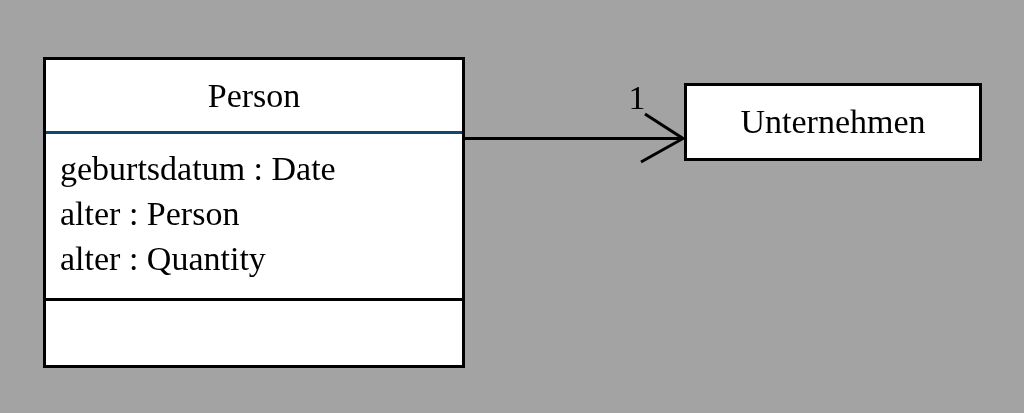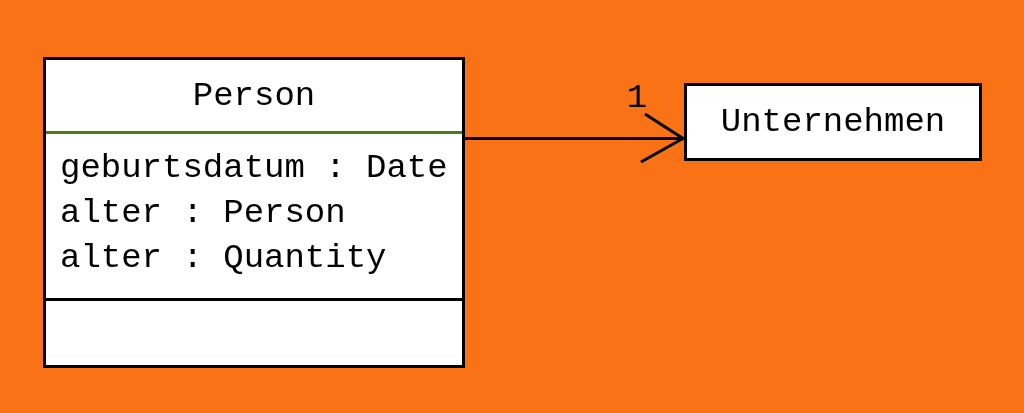--- a/index.html
+++ b/index.html
@@ -4,23 +4,23 @@
 <style>
   html, body {
     margin: 0;
     padding: 0;
     background: #ffffff;
   }
   .canvas {
     position: relative;
     width: 1024px;
     height: 413px;
-    background: #f97316;
+    background: #a3a3a3;
     overflow: hidden;
-    font-family: Liberation Mono, monospace;
+    font-family: Liberation Serif, serif;
     color: #000000;
   }
   .uml-class {
     position: absolute;
     box-sizing: border-box;
     border: 3px solid #000000;
     background: #ffffff;
   }
   .class-person {
     left: 43px;
@@ -34,21 +34,21 @@
     height: 71px;
     flex: 0 0 71px;
     display: flex;
     align-items: center;
     justify-content: center;
     font-size: 34px;
     white-space: nowrap;
   }
   .attr-compartment {
     box-sizing: border-box;
-    border-top: 3px solid #4d7c0f;
+    border-top: 3px solid #0c4a6e;
     height: 167px;
     flex: 0 0 167px;
     padding: 12px 0 0 14px;
     font-size: 34px;
     line-height: 45px;
     white-space: nowrap;
     overflow: hidden;
   }
   .methods-compartment {
     border-top: 3px solid #000000;

